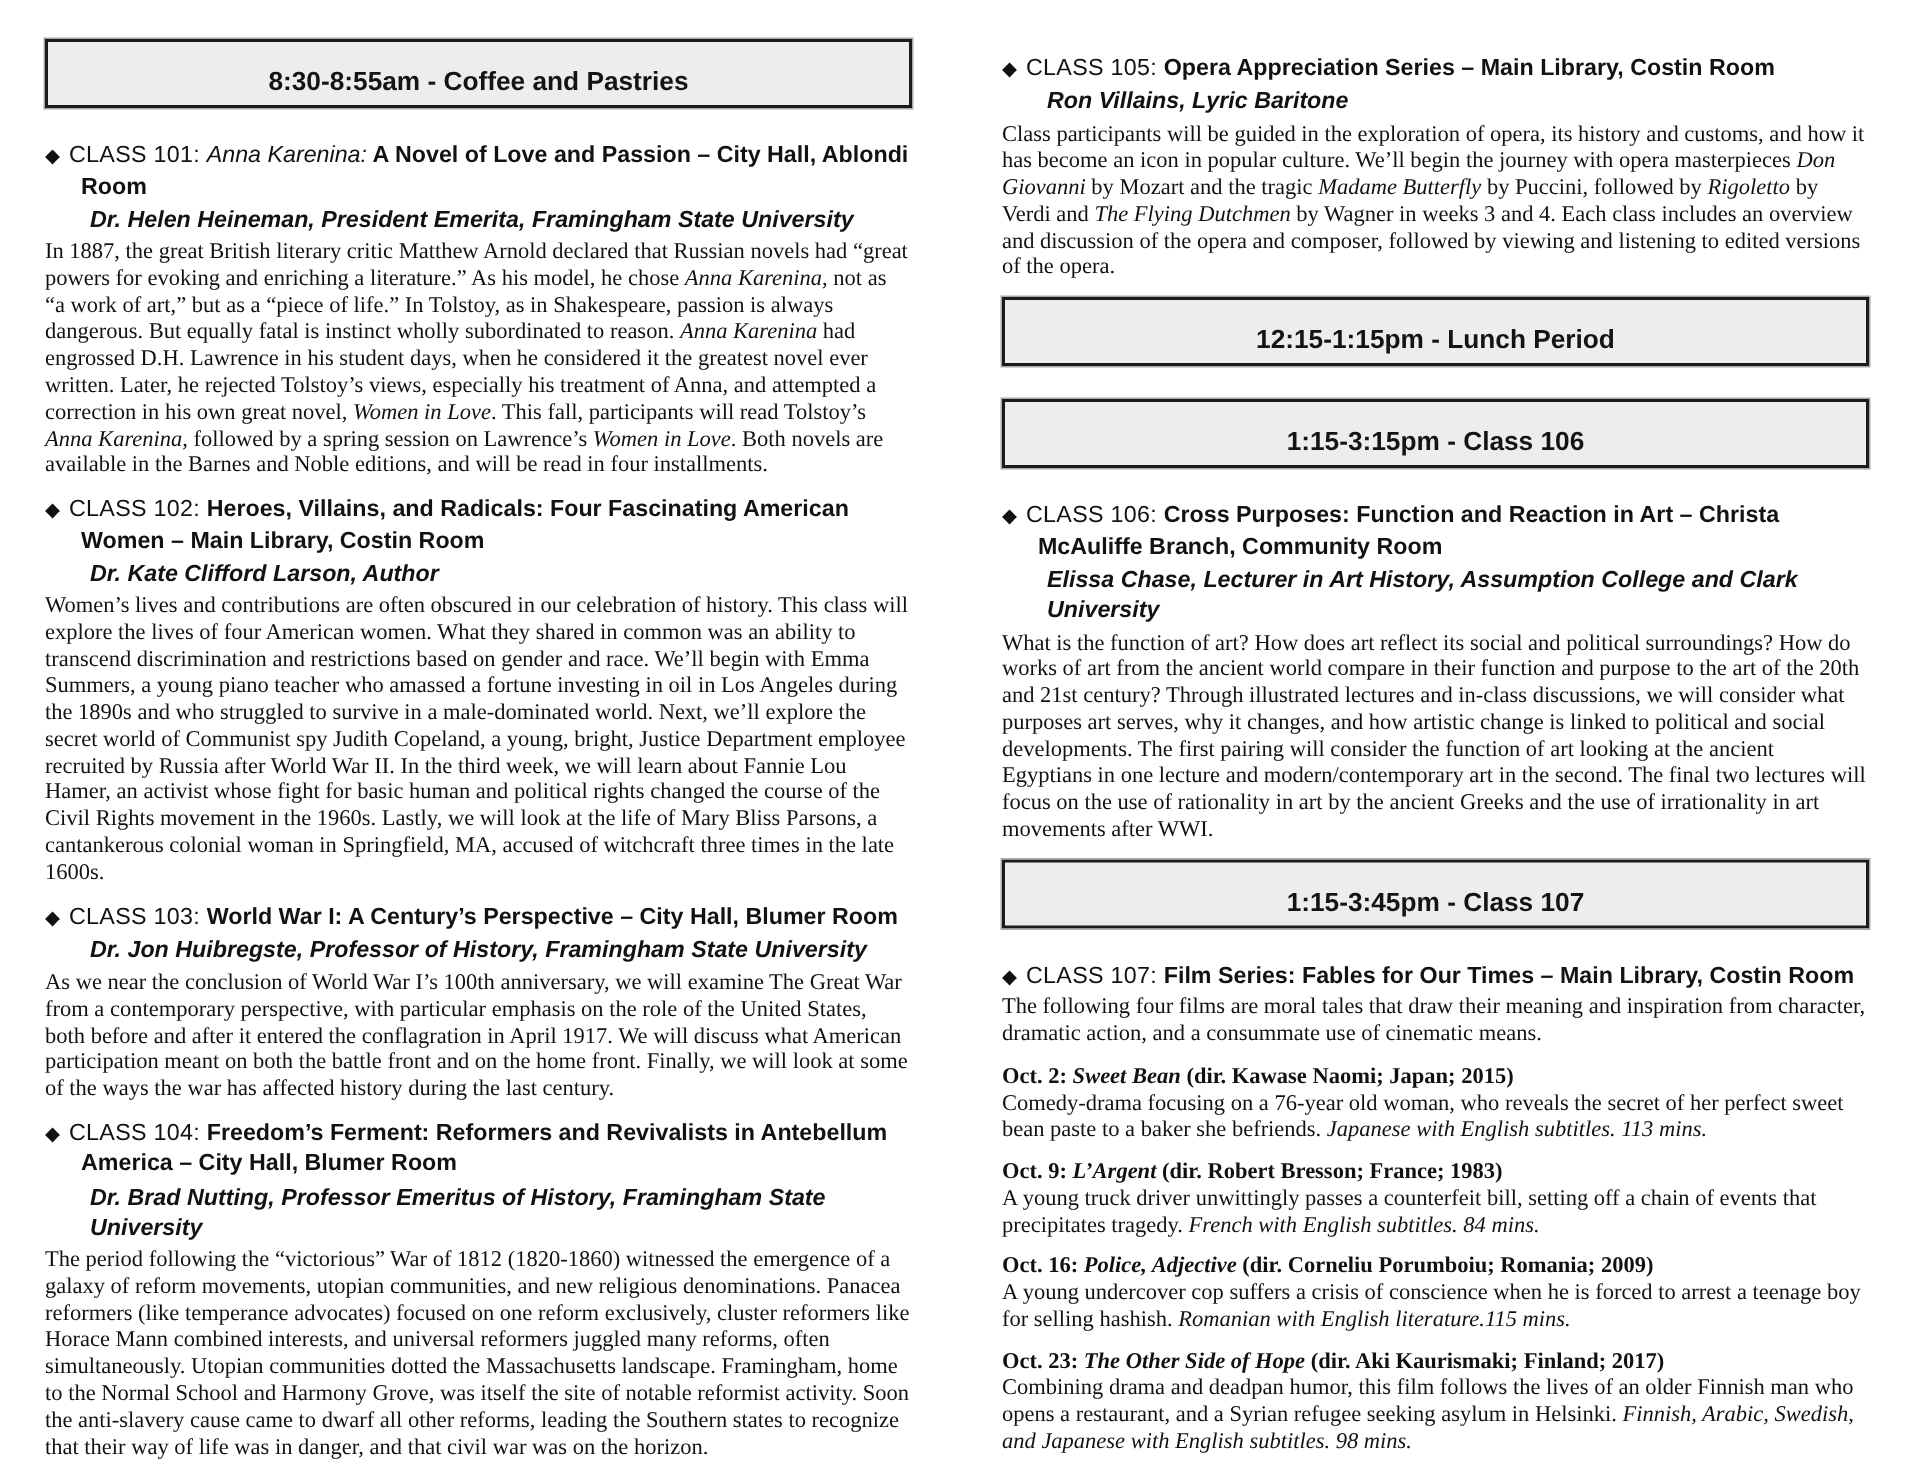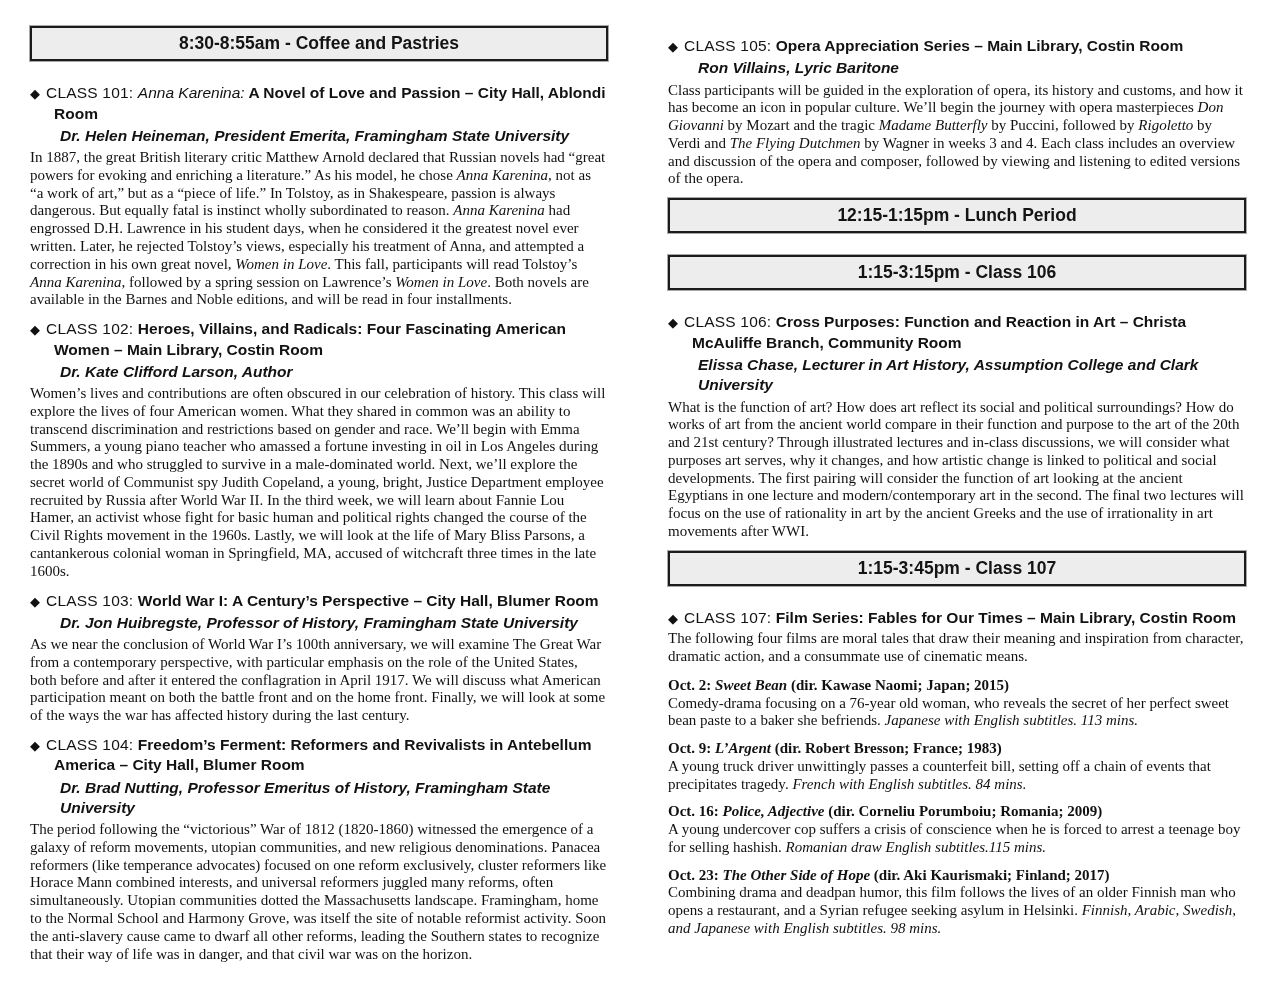--- a/index.html
+++ b/index.html
@@ -28,21 +28,21 @@
   }
   .col > :first-child { margin-top: 0; }
 
   
   .banner {
     box-sizing: border-box;
     border: 2px solid #1b1b1b;
     outline: 1px solid #a8a8a8;
     background: #ededed;
     text-align: center;
-    padding: 5px 6px 6px 6px;
+    padding: 16px 6px 6px 6px;
     margin: 10px 0 22px 0;
     font-family: "Liberation Sans", sans-serif;
     font-weight: bold;
     font-size: 17.5px;
     line-height: 1.15;
     color: #141414;
   }
 
   
   .class-block { margin: 0 0 8px 0; }
@@ -173,21 +173,21 @@
         <p class="film-desc"><span class="seg-n">Comedy-drama focusing on a 76-year old woman, who reveals the secret of her perfect sweet bean paste to a baker she befriends. </span><span class="seg-i">Japanese with English subtitles. 113 mins.</span></p>
       </div>
 
       <div class="film">
         <div class="film-head"><span class="seg-b">Oct. 9:  </span><span class="seg-bi">L’Argent</span><span class="seg-b"> (dir. Robert Bresson; France; 1983)</span></div>
         <p class="film-desc"><span class="seg-n">A young truck driver unwittingly passes a counterfeit bill, setting off a chain of events that precipitates tragedy. </span><span class="seg-i">French with English subtitles. 84 mins.</span></p>
       </div>
 
       <div class="film">
         <div class="film-head"><span class="seg-b">Oct. 16:  </span><span class="seg-bi">Police, Adjective</span><span class="seg-b"> (dir. Corneliu Porumboiu; Romania; 2009)</span></div>
-        <p class="film-desc"><span class="seg-n">A young undercover cop suffers a crisis of conscience when he is forced to arrest a teenage boy for selling hashish. </span><span class="seg-i">Romanian draw English subtitles.115 mins.</span></p>
+        <p class="film-desc"><span class="seg-n">A young undercover cop suffers a crisis of conscience when he is forced to arrest a teenage boy for selling hashish. </span><span class="seg-i">Romanian with English literature.115 mins.</span></p>
       </div>
 
       <div class="film">
         <div class="film-head"><span class="seg-b">Oct. 23:  </span><span class="seg-bi">The Other Side of Hope</span><span class="seg-b"> (dir. Aki Kaurismaki; Finland; 2017)</span></div>
         <p class="film-desc"><span class="seg-n">Combining drama and deadpan humor, this film follows the lives of an older Finnish man who opens a restaurant, and a Syrian refugee seeking asylum in Helsinki. </span><span class="seg-i">Finnish, Arabic, Swedish, and Japanese with English subtitles. 98 mins.</span></p>
       </div>
 
     </div>
   </div>
 </div>

